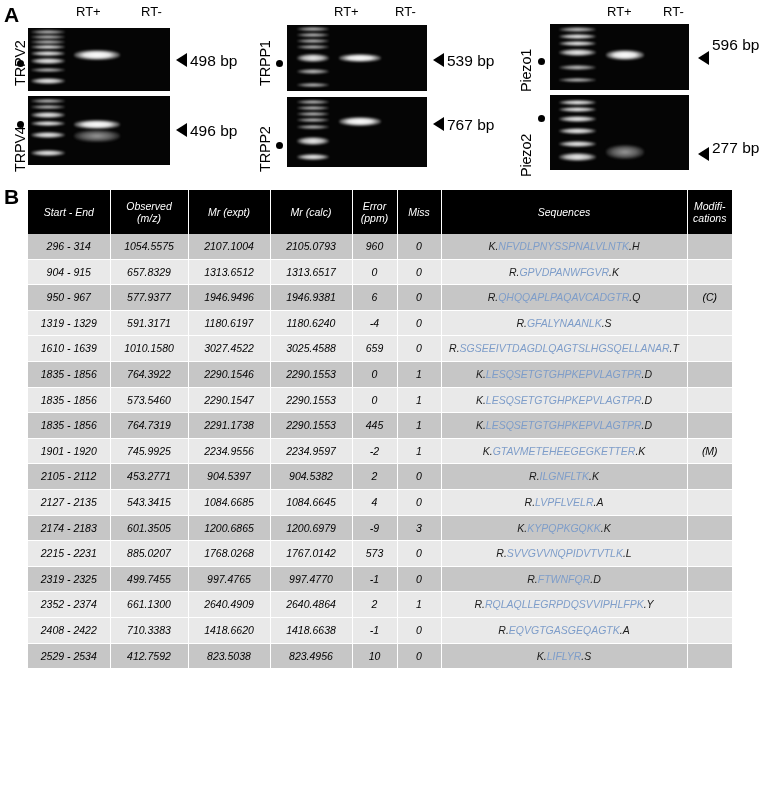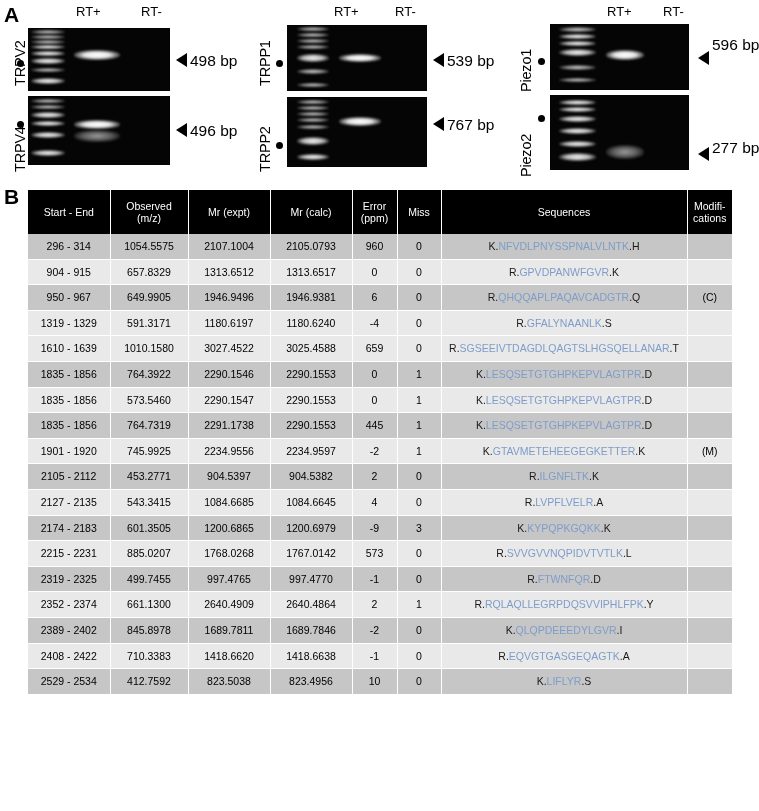--- a/index.html
+++ b/index.html
@@ -95,20 +95,21 @@
     border-bottom: 7px solid transparent;
     border-right: 11px solid #000;
   }
 
   
   #panel-b {
     position: absolute;
     left: 28px;
     top: 190px;
     width: 615px;
+    font-style: italic;
   }
   table.ms-table {
     border-collapse: collapse;
     width: 704px;
     table-layout: fixed;
     font-size: 10.5px;
     color: #000;
   }
   table.ms-table th {
     background: #000;
@@ -352,21 +353,21 @@
           <td>657.8329</td>
           <td>1313.6512</td>
           <td>1313.6517</td>
           <td>0</td>
           <td>0</td>
           <td class="seq"><span class="flank">R.</span><span class="core">GPVDPANWFGVR</span><span class="flank">.K</span></td>
           <td></td>
         </tr>
         <tr class="row-odd">
           <td>950 - 967</td>
-          <td>649.9905</td>
+          <td>577.9377</td>
           <td>1946.9496</td>
           <td>1946.9381</td>
           <td>6</td>
           <td>0</td>
           <td class="seq"><span class="flank">R.</span><span class="core">QHQQAPLPAQAVCADGTR</span><span class="flank">.Q</span></td>
           <td>(C)</td>
         </tr>
         <tr class="row-even">
           <td>1319 - 1329</td>
           <td>591.3171</td>
@@ -480,30 +481,20 @@
         <tr class="row-even">
           <td>2352 - 2374</td>
           <td>661.1300</td>
           <td>2640.4909</td>
           <td>2640.4864</td>
           <td>2</td>
           <td>1</td>
           <td class="seq"><span class="flank">R.</span><span class="core">RQLAQLLEGRPDQSVVIPHLFPK</span><span class="flank">.Y</span></td>
           <td></td>
         </tr>
-        <tr class="row-odd">
-          <td>2389 - 2402</td>
-          <td>845.8978</td>
-          <td>1689.7811</td>
-          <td>1689.7846</td>
-          <td>-2</td>
-          <td>0</td>
-          <td class="seq"><span class="flank">K.</span><span class="core">QLQPDEEEDYLGVR</span><span class="flank">.I</span></td>
-          <td></td>
-        </tr>
         <tr class="row-even">
           <td>2408 - 2422</td>
           <td>710.3383</td>
           <td>1418.6620</td>
           <td>1418.6638</td>
           <td>-1</td>
           <td>0</td>
           <td class="seq"><span class="flank">R.</span><span class="core">EQVGTGASGEQAGTK</span><span class="flank">.A</span></td>
           <td></td>
         </tr>

